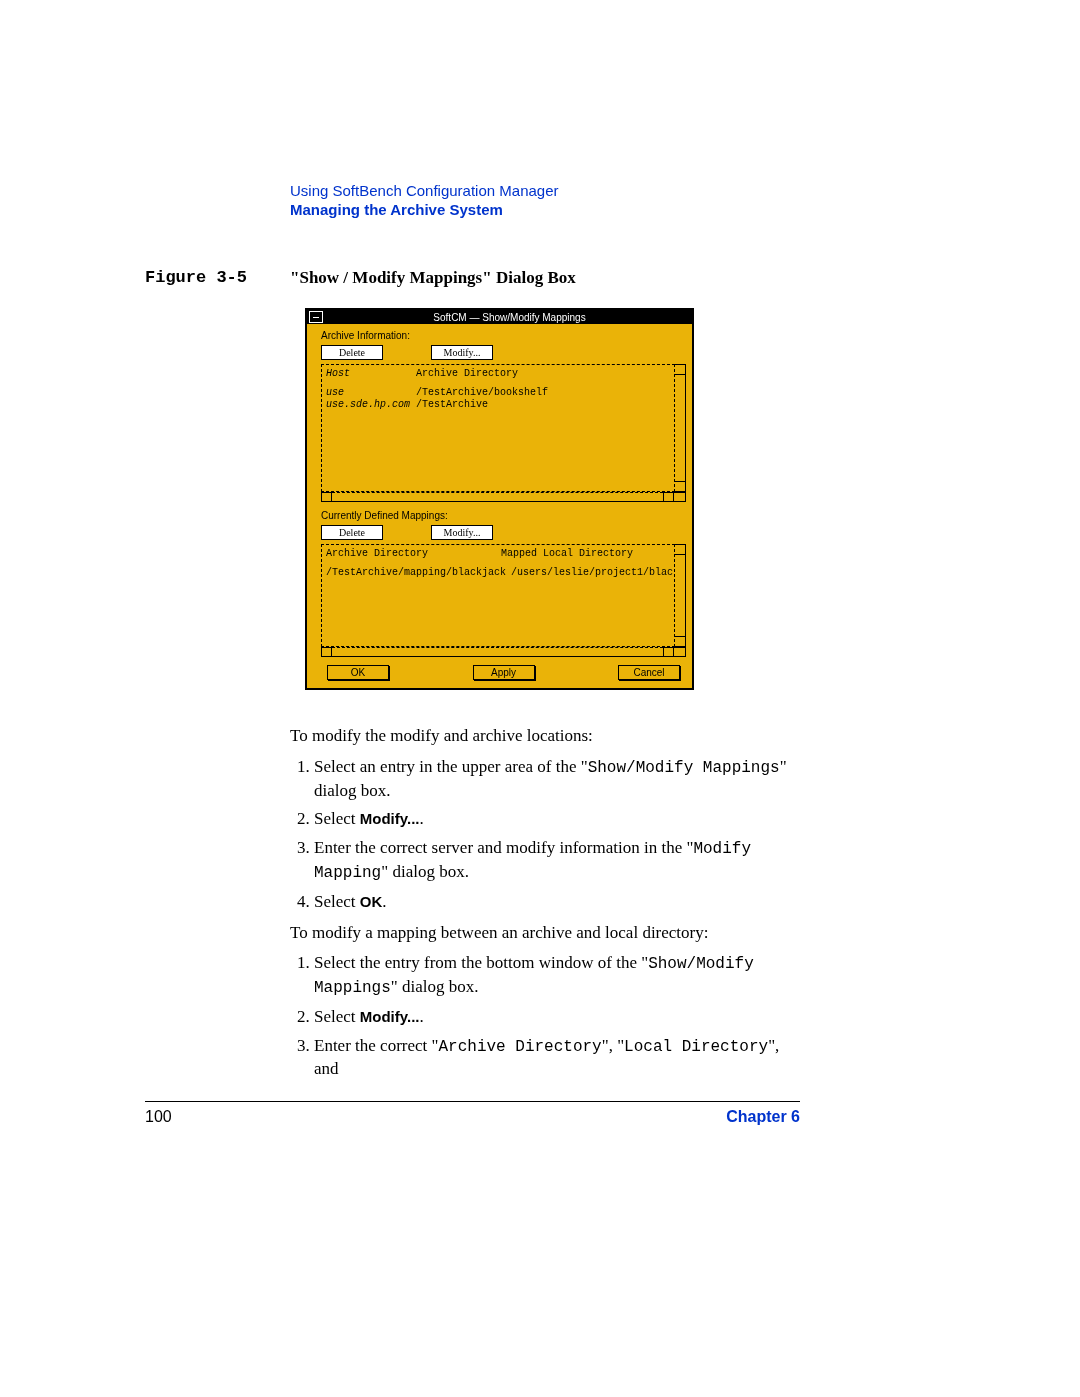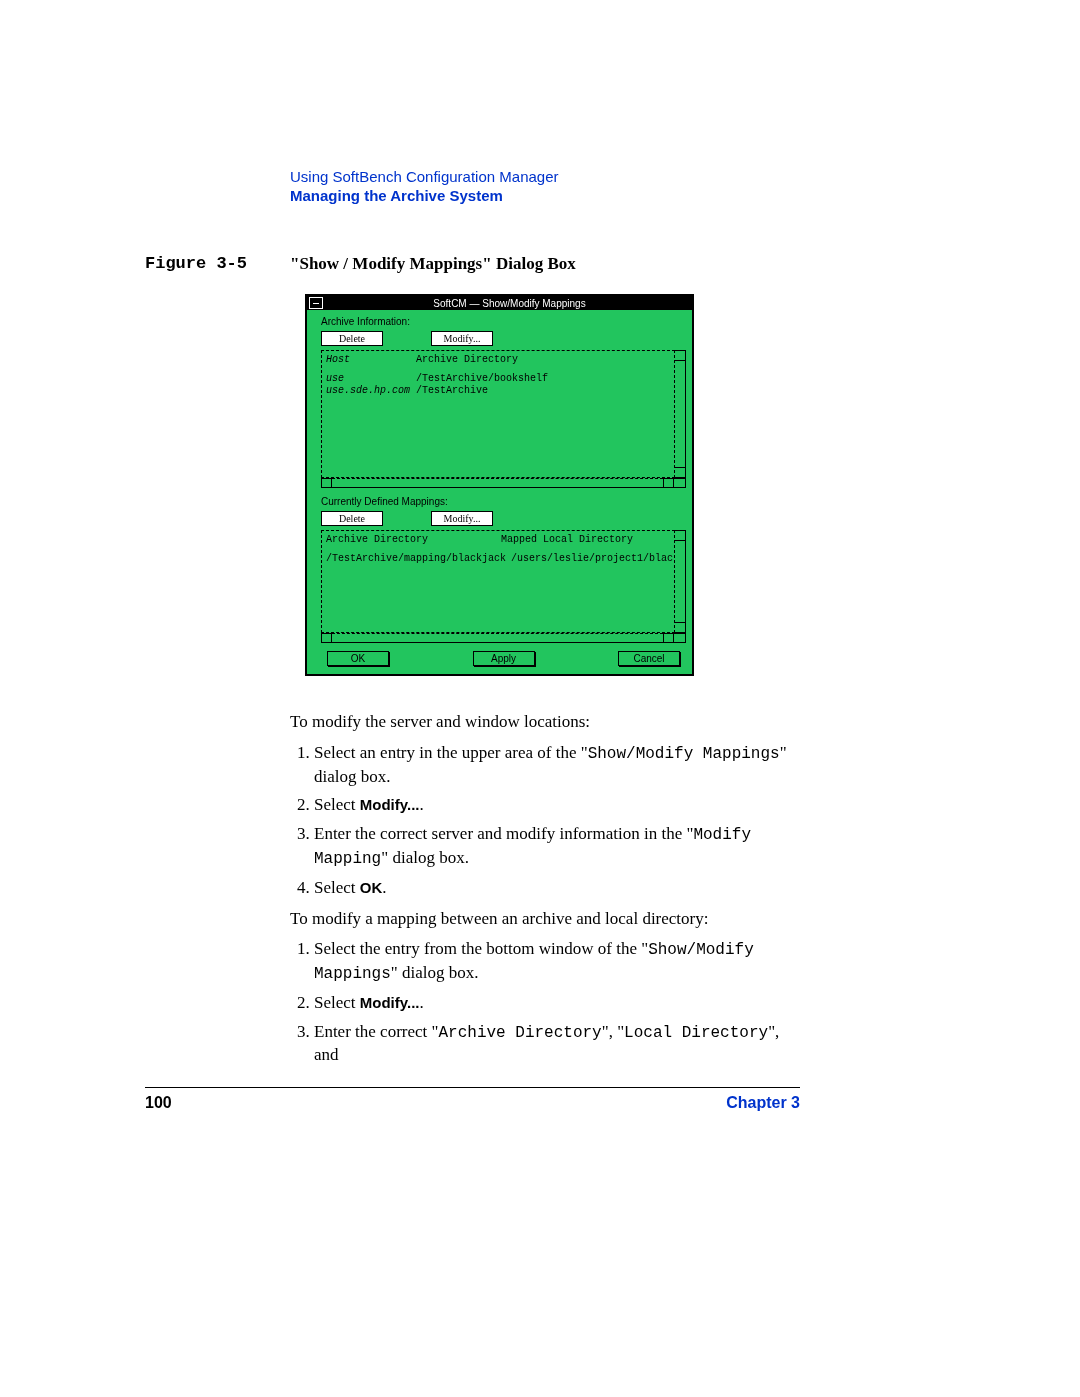--- a/index.html
+++ b/index.html
@@ -7,21 +7,21 @@
     padding: 0;
     background: #fff;
     font-family: "Times New Roman", Times, serif;
     width: 1080px;
     height: 1397px;
     position: relative;
   }
   .page {
     position: absolute;
     left: 290px;
-    top: 168px;
+    top: 182px;
     width: 515px;
   }
   .header-line1 {
     font-family: Arial, Helvetica, sans-serif;
     color: #0033cc;
     font-size: 15px;
   }
   .header-line2 {
     font-family: Arial, Helvetica, sans-serif;
     color: #0033cc;
@@ -42,21 +42,21 @@
   }
   .figure-title {
     font-weight: bold;
     font-size: 17px;
   }
   .dialog {
     margin-top: 20px;
     width: 385px;
     margin-left: 15px;
     border: 2px solid #000;
-    background: #22c55e;
+    background: #eab308;
     font-family: Arial, Helvetica, sans-serif;
     font-size: 10px;
   }
   .titlebar {
     background: #000;
     color: #fff;
     font-size: 10px;
     padding: 1px 2px;
     display: flex;
     align-items: center;
@@ -199,21 +199,21 @@
     width: 655px;
     margin-left:-145px;
   }
   .footer {
     display: flex;
     justify-content: space-between;
     font-size: 16px;
     width: 655px;
     margin-left:-145px;
   }
-  .footer .pnum { font-family: Arial, sans-serif; font-weight: bold; }
+  .footer .pnum { font-family: Arial, sans-serif; font-weight: normal; }
   .footer .chap { font-family: Arial, sans-serif; font-weight: bold; color: #0033cc; }
 </style>
 </head>
 <body>
 
 <div class="page">
   <div class="header-line1">Using SoftBench Configuration Manager</div>
   <div class="header-line2">Managing the Archive System</div>
 
   <div class="figure-row">
@@ -278,33 +278,33 @@
 
       <div class="bottom-btnrow">
         <div class="raisedbtn">OK</div>
         <div class="raisedbtn">Apply</div>
         <div class="raisedbtn">Cancel</div>
       </div>
     </div>
   </div>
 
   <div class="body-text">
-    <p>To modify the server and window locations:</p>
+    <p>To modify the modify and archive locations:</p>
     <ol>
       <li><span>Select an entry in the upper area of the "</span><span class="mono">Show/Modify Mappings</span><span>" dialog box.</span></li>
       <li><span>Select </span><span class="sans-bold">Modify...</span><span>.</span></li>
       <li><span>Enter the correct server and modify information in the "</span><span class="mono">Modify Mapping</span><span>" dialog box.</span></li>
       <li><span>Select </span><span class="sans-bold">OK</span><span>.</span></li>
     </ol>
     <p>To modify a mapping between an archive and local directory:</p>
     <ol>
       <li><span>Select the entry from the bottom window of the "</span><span class="mono">Show/Modify Mappings</span><span>" dialog box.</span></li>
       <li><span>Select </span><span class="sans-bold">Modify...</span><span>.</span></li>
       <li><span>Enter the correct "</span><span class="mono">Archive Directory</span><span>", "</span><span class="mono">Local Directory</span><span>", and</span></li>
     </ol>
   </div>
 
   <hr class="footer-rule">
   <div class="footer">
     <span class="pnum">100</span>
-    <span class="chap">Chapter 3</span>
+    <span class="chap">Chapter 6</span>
   </div>
 </div>
 
 </body></html>

